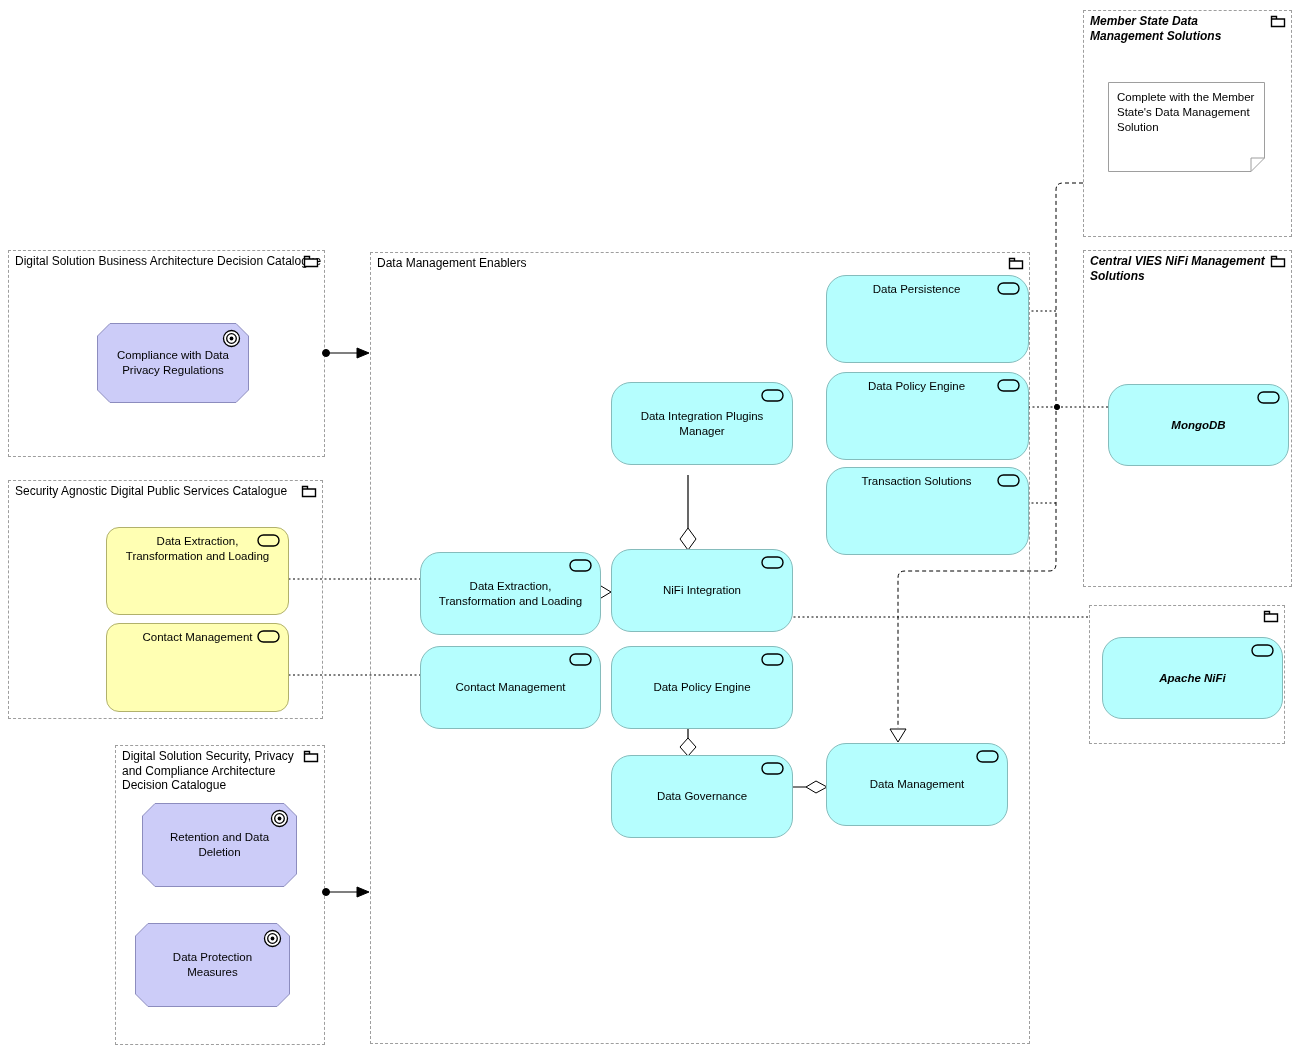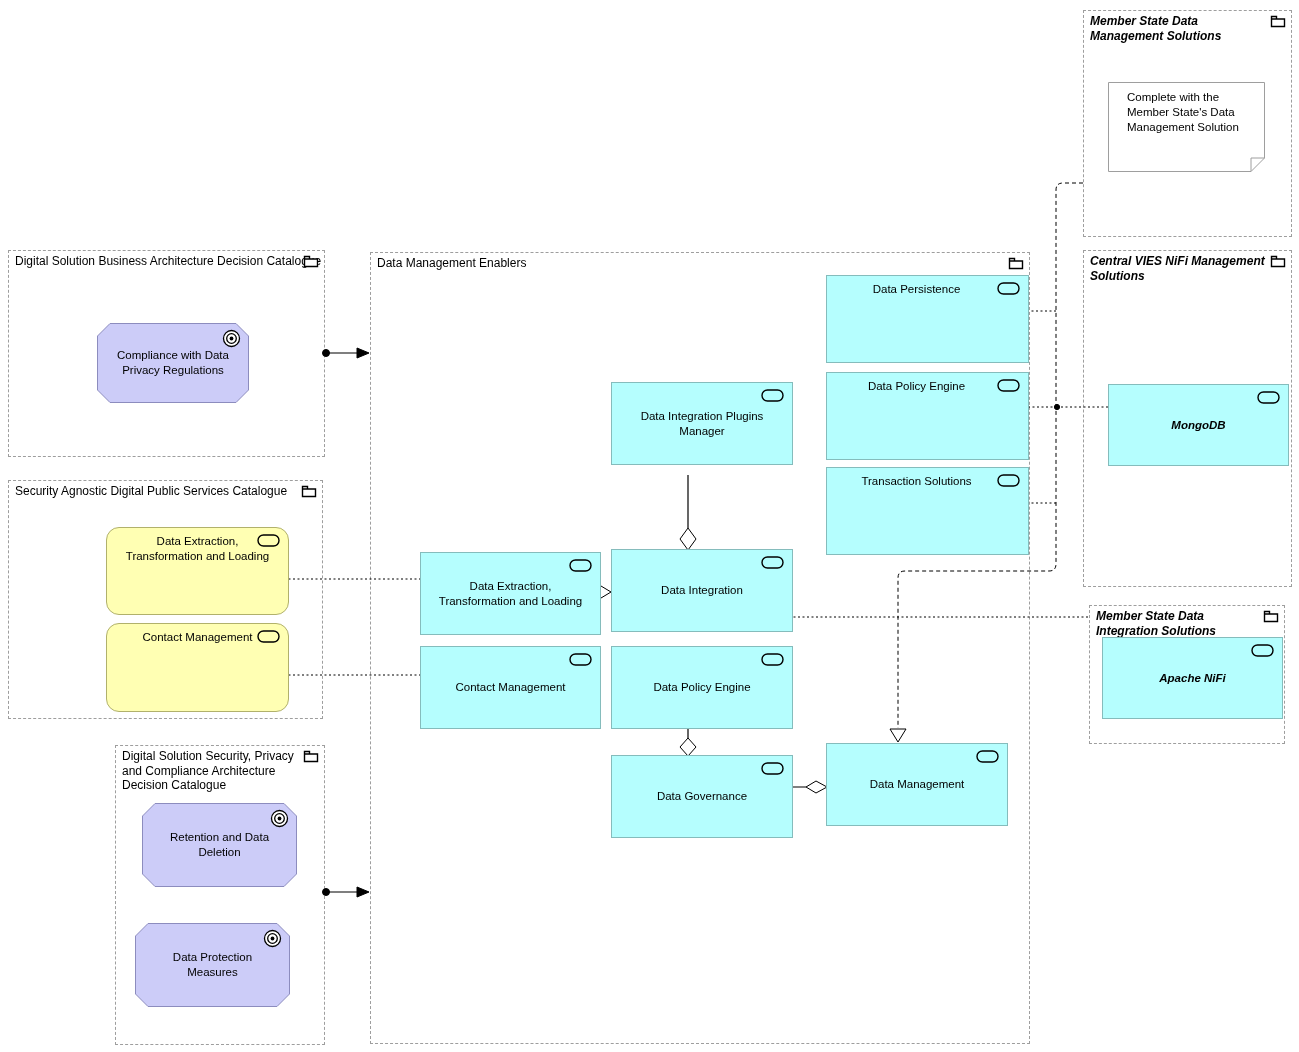--- a/index.html
+++ b/index.html
@@ -20,36 +20,36 @@
   .dashed{stroke-dasharray:4 3;stroke-width:1;}
   .solid{stroke-width:1.2;}
   .openhead{fill:#fff;stroke:#000;stroke-width:1;}
   .diamond{fill:#fff;stroke:#000;stroke-width:1;}
   .filledhead{fill:#000;stroke:#000;}
 
   
   .el{position:absolute;z-index:3;display:flex;align-items:center;justify-content:center;
       text-align:center;font-size:11.5px;line-height:1.28;}
   .el .lbl{width:100%;}
-  .app{background:#B5FEFE;border:1px solid #85BCBC;border-radius:0;padding:0 12px;}
+  .app{background:#B5FEFE;border:1px solid #85BCBC;border-radius:20px;padding:0 12px;}
   .biz{background:#FFFFB3;border:1px solid #B1B16B;border-radius:13px;padding:0 13px;}
   .top-label{align-items:flex-start;padding-top:6px;}
   .pad-icon{padding-right:34px;padding-left:12px;}
   .svc-icon{position:absolute;top:6px;right:8px;line-height:0;}
   .bi-lbl{font-weight:bold;font-style:italic;}
 
   .shapebox{position:absolute;z-index:3;display:flex;align-items:center;justify-content:center;
             text-align:center;font-size:11.5px;line-height:1.28;}
   .shapebox .shape{position:absolute;left:0;top:0;}
   .shapebox .lbl{position:relative;z-index:1;padding:0 12px;}
   .goal-icon{position:absolute;top:6px;right:8px;z-index:1;line-height:0;}
 
   .note-el{position:absolute;z-index:3;font-size:11.5px;line-height:1.3;}
   .note-el .shape{position:absolute;left:0;top:0;}
-  .note-el .lbl{position:relative;z-index:1;padding:8px 8px 0 19px;text-align:left;}
+  .note-el .lbl{position:relative;z-index:1;padding:8px 8px 0 9px;text-align:left;}
 </style>
 </head>
 <body>
 
 <div class="canvas">
 
   <div class="group" style="left:8px;top:250px;width:315px;height:205px">
     <div class="group-title nowrap">Digital Solution Business Architecture Decision Catalogue</div>
     <span class="folder">
       <svg width="16" height="13" viewBox="0 0 16 13">
@@ -97,21 +97,20 @@
   <div class="group bi" style="left:1083px;top:250px;width:207px;height:335px">
     <div class="group-title">Central VIES NiFi Management Solutions</div>
     <span class="folder">
       <svg width="16" height="13" viewBox="0 0 16 13">
           <path d="M1.5 4 h5 V1.5 h-5 Z M1.5 4 h13 v7.5 h-13 Z" fill="#fff" stroke="#000" stroke-width="1.4"></path>
         </svg>
     </span>
   </div>
 
   <div class="group bi" style="left:1089px;top:605px;width:194px;height:137px">
-    <div class="group-title">Member State Data Integration Solutions</div>
     <span class="folder">
       <svg width="16" height="13" viewBox="0 0 16 13">
           <path d="M1.5 4 h5 V1.5 h-5 Z M1.5 4 h13 v7.5 h-13 Z" fill="#fff" stroke="#000" stroke-width="1.4"></path>
         </svg>
     </span>
   </div>
 
   <svg class="wires" width="1299" height="1052">
 
     <g>
@@ -287,21 +286,21 @@
     </span>
     <div class="lbl">Data Extraction, Transformation and Loading</div>
   </div>
 
   <div class="el app" style="left:611px;top:549px;width:156px;height:81px">
     <span class="svc-icon">
       <svg width="23" height="13" viewBox="0 0 23 13">
           <rect x="1" y="1" width="21" height="11" rx="5.5" ry="5.5" fill="none" stroke="#000" stroke-width="1.4"></rect>
         </svg>
     </span>
-    <div class="lbl">Data Integration</div>
+    <div class="lbl">NiFi Integration</div>
   </div>
 
   <div class="el app" style="left:420px;top:646px;width:155px;height:81px">
     <span class="svc-icon">
       <svg width="23" height="13" viewBox="0 0 23 13">
           <rect x="1" y="1" width="21" height="11" rx="5.5" ry="5.5" fill="none" stroke="#000" stroke-width="1.4"></rect>
         </svg>
     </span>
     <div class="lbl">Contact Management</div>
   </div>

